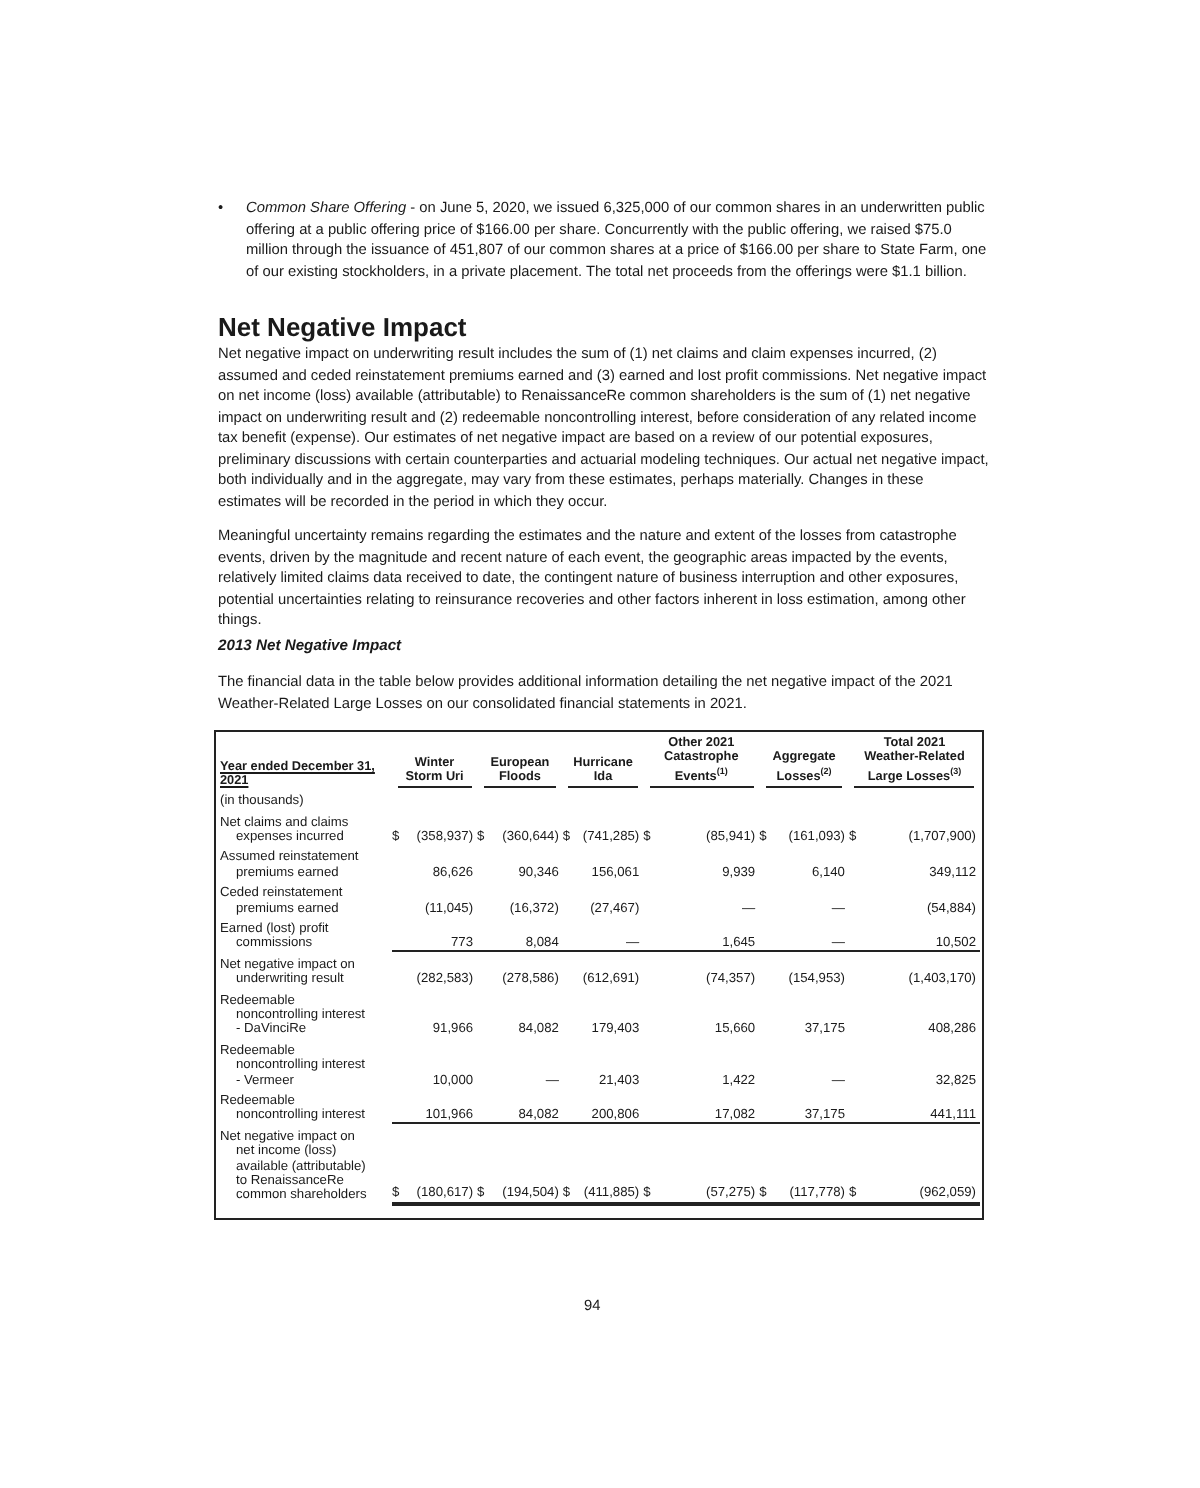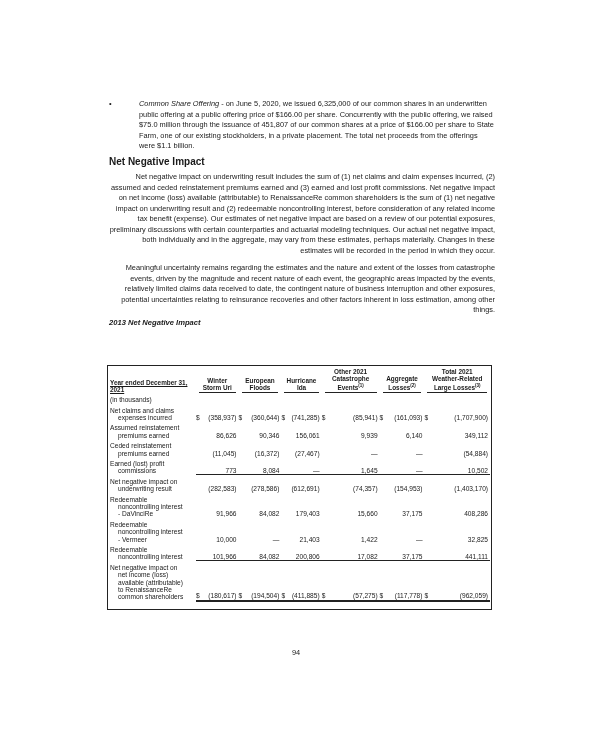--- a/index.html
+++ b/index.html
@@ -2,25 +2,25 @@
 <html><head>
 <meta charset="utf-8">
 <style>
   html, body { margin: 0; padding: 0; background: #ffffff; }
   body { width: 600px; height: 744px; position: relative; overflow: hidden;
          font-family: "Liberation Sans", sans-serif; color: #1a1a1a; }
   .page { position: absolute; left: 0; top: 0; width: 600px; height: 744px; }
   .txt { position: absolute; left: 109px; width: 386px; font-size: 7.4px; line-height: 10.5px; }
   .bullet-wrap { position: absolute; left: 109px; top: 99px; width: 386px; font-size: 7.4px; line-height: 10.5px; }
   .bullet-dot { position: absolute; left: 0; top: 0; }
-  .bullet-body { margin-left: 30px; }
+  .bullet-body { margin-left: 14px; }
   .bullet-body em { font-style: italic; }
-  .h-bold { position: absolute; left: 109px; font-size: 10px; font-weight: bold; }
+  .h-bold { position: absolute; left: 109px; font-size: 13px; font-weight: bold; }
   .h-bi { position: absolute; left: 109px; font-size: 7.6px; font-weight: bold; font-style: italic; }
-  p.para { margin: 0; text-align: right; }
+  p.para { margin: 0; }
 
   .tbl-box { position: absolute; left: 107px; top: 365px; width: 385px; height: 245px;
              border: 1px solid #222; box-sizing: border-box; }
   table.fin { position: absolute; left: 110px; top: 368px; width: 380px; border-collapse: collapse;
               font-size: 6.6px; line-height: 7.4px; }
   table.fin td, table.fin th { padding: 0; vertical-align: bottom; }
   table.fin th { font-weight: bold; text-align: center; font-size: 6.4px; line-height: 7px; }
   th.h-first { text-align: left !important; text-decoration: underline; width: 86px; }
   .hcell { border-bottom: 1px solid #222; margin: 0 3px; padding-bottom: 1px; }
   td.lbl { text-align: left; width: 86px; padding-top: 3px !important; }
@@ -40,20 +40,21 @@
   <div class="bullet-wrap">
     <span class="bullet-dot">•</span>
     <div class="bullet-body"><em>Common Share Offering</em><span> - on June 5, 2020, we issued 6,325,000 of our common shares in an underwritten public offering at a public offering price of $166.00 per share. Concurrently with the public offering, we raised $75.0 million through the issuance of 451,807 of our common shares at a price of $166.00 per share to State Farm, one of our existing stockholders, in a private placement. The total net proceeds from the offerings were $1.1 billion.</span></div>
   </div>
 
   <div class="h-bold" style="top:156px;">Net Negative Impact</div>
   <p class="txt para" style="top:172px;">Net negative impact on underwriting result includes the sum of (1) net claims and claim expenses incurred, (2) assumed and ceded reinstatement premiums earned and (3) earned and lost profit commissions. Net negative impact on net income (loss) available (attributable) to RenaissanceRe common shareholders is the sum of (1) net negative impact on underwriting result and (2) redeemable noncontrolling interest, before consideration of any related income tax benefit (expense). Our estimates of net negative impact are based on a review of our potential exposures, preliminary discussions with certain counterparties and actuarial modeling techniques. Our actual net negative impact, both individually and in the aggregate, may vary from these estimates, perhaps materially. Changes in these estimates will be recorded in the period in which they occur.</p>
   <p class="txt para" style="top:263px;">Meaningful uncertainty remains regarding the estimates and the nature and extent of the losses from catastrophe events, driven by the magnitude and recent nature of each event, the geographic areas impacted by the events, relatively limited claims data received to date, the contingent nature of business interruption and other exposures, potential uncertainties relating to reinsurance recoveries and other factors inherent in loss estimation, among other things.</p>
 
   <div class="h-bi" style="top:318px;">2013 Net Negative Impact</div>
+  <p class="txt para" style="top:336px;">The financial data in the table below provides additional information detailing the net negative impact of the 2021 Weather-Related Large Losses on our consolidated financial statements in 2021.</p>
 
   <div class="tbl-box"></div>
 
   <table class="fin">
     <thead>
       <tr>
         <th class="h-first"><span>Year ended December 31, 2021</span></th>
         <th colspan="2">
             <div class="hcell">Winter Storm Uri</div>
           </th>

